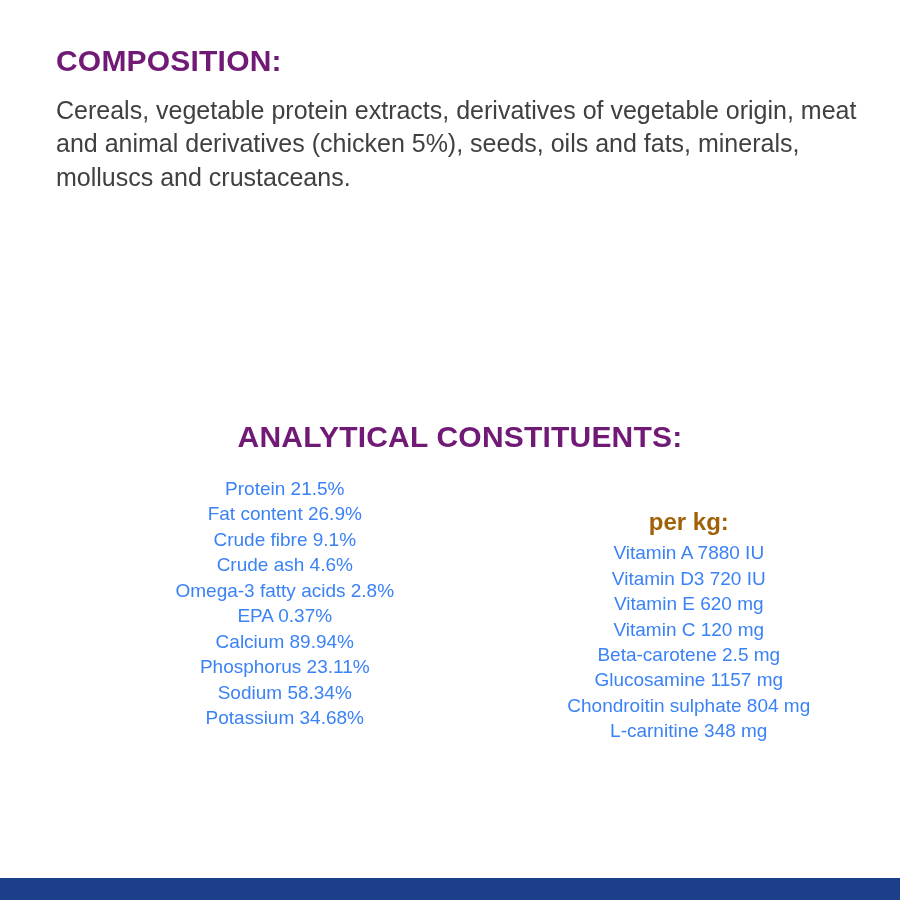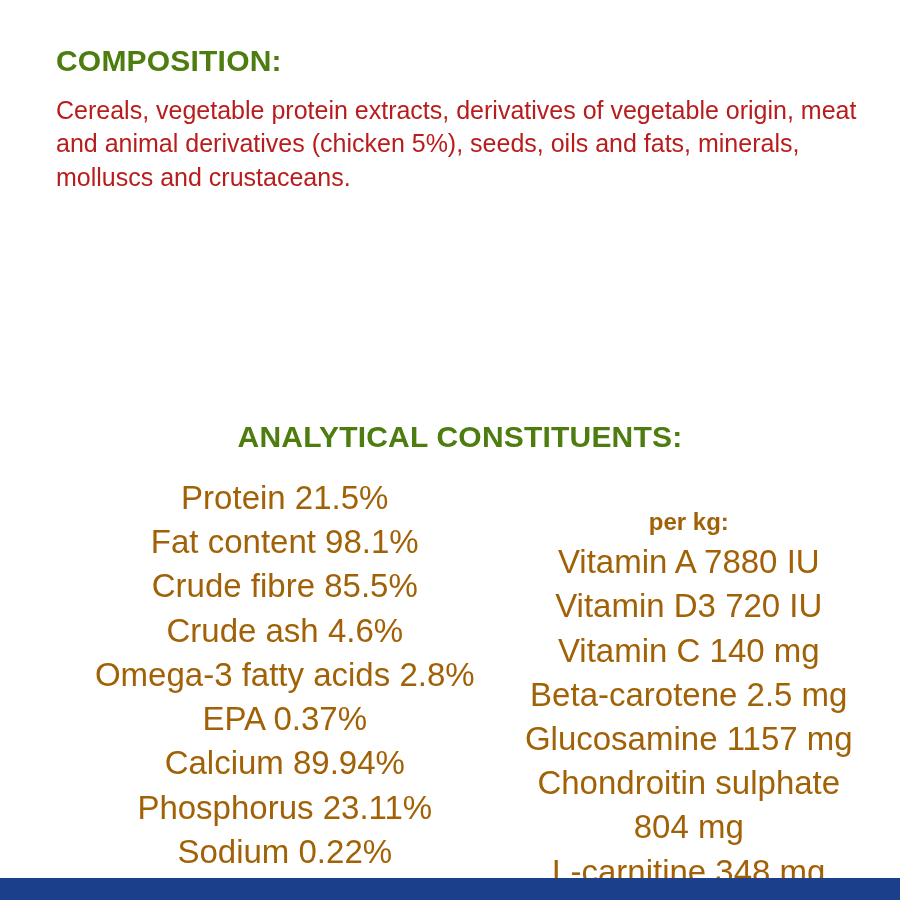--- a/index.html
+++ b/index.html
@@ -19,33 +19,33 @@
     height: 900px;
     box-sizing: border-box;
     background: #ffffff;
   }
   .section {
     position: absolute;
     left: 56px;
     right: 36px;
   }
   .section-title {
-    color: #4d7c0f;
+    color: #701a75;
     font-weight: bold;
     letter-spacing: 0.2px;
     margin: 0 0 16px 0;
   }
   #composition-section {
     top: 44px;
   }
   #composition-section .section-title {
     font-size: 30px;
   }
   .body-text {
-    color: #b91c1c;
+    color: #404040;
     font-size: 25px;
     line-height: 1.33;
     margin: 0;
     max-width: 830px;
   }
   #analytical-section {
     top: 420px;
     text-align: center;
   }
   #analytical-section .section-title {
@@ -67,22 +67,22 @@
   .col-right {
     width: 360px;
     padding-top: 30px;
   }
   .nutrient-list {
     list-style: none;
     margin: 0;
     padding: 0;
   }
   .nutrient-list li {
-    color: #a16207;
-    font-size: 33px;
+    color: #3b82f6;
+    font-size: 19px;
     line-height: 1.34;
     white-space: nowrap;
   }
   .col-right .nutrient-list li {
     white-space: normal;
   }
   .per-kg {
     color: #a16207;
     font-size: 24px;
     font-weight: bold;
@@ -109,38 +109,39 @@
   </div>
 
   <div class="section" id="analytical-section">
     <h2 class="section-title">ANALYTICAL CONSTITUENTS:</h2>
 
     <div class="two-col">
 
       <div class="col col-left">
         <ul class="nutrient-list">
           <li>Protein 21.5%</li>
-          <li>Fat content 98.1%</li>
-          <li>Crude fibre 85.5%</li>
+          <li>Fat content 26.9%</li>
+          <li>Crude fibre 9.1%</li>
           <li>Crude ash 4.6%</li>
           <li>Omega-3 fatty acids 2.8%</li>
           <li>EPA 0.37%</li>
           <li>Calcium 89.94%</li>
           <li>Phosphorus 23.11%</li>
-          <li>Sodium 0.22%</li>
+          <li>Sodium 58.34%</li>
           <li>Potassium 34.68%</li>
         </ul>
       </div>
 
       <div class="col col-right">
         <p class="per-kg">per kg:</p>
         <ul class="nutrient-list">
           <li>Vitamin A 7880 IU</li>
           <li>Vitamin D3 720 IU</li>
-          <li>Vitamin C 140 mg</li>
+          <li>Vitamin E 620 mg</li>
+          <li>Vitamin C 120 mg</li>
           <li>Beta-carotene 2.5 mg</li>
           <li>Glucosamine 1157 mg</li>
           <li>Chondroitin sulphate 804 mg</li>
           <li>L-carnitine 348 mg</li>
         </ul>
       </div>
 
     </div>
   </div>
 

